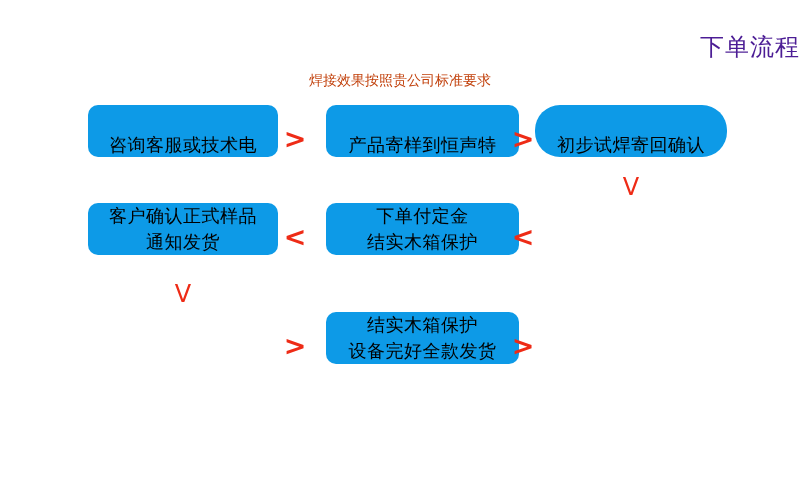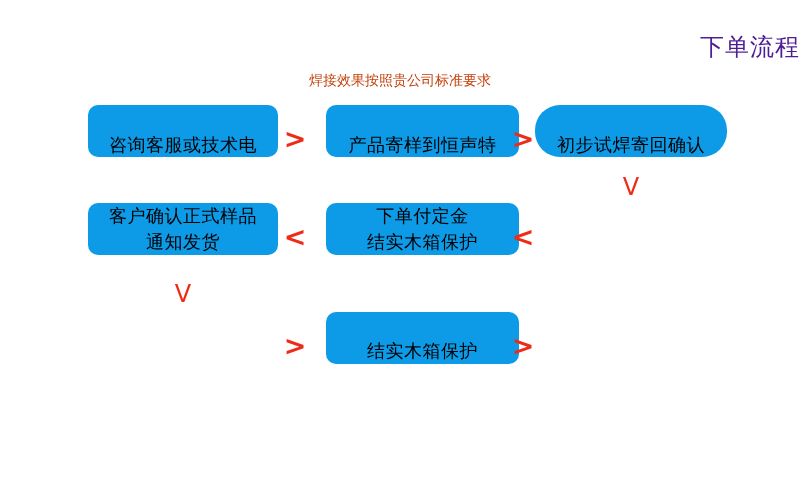--- a/index.html
+++ b/index.html
@@ -176,19 +176,20 @@
 
   <div class="arrow-v left-col">V</div>
 
   <div class="row row-3">
 
 
     <div class="arrow-h gap-1">&gt;</div>
 
     <div class="node col-2">
       <div class="node-line">结实木箱保护</div>
+      <div class="node-line">设备完好全款发货</div>
     </div>
 
     <div class="arrow-h gap-2">&gt;</div>
 
   </div>
 
 </div>
 
 </body></html>

